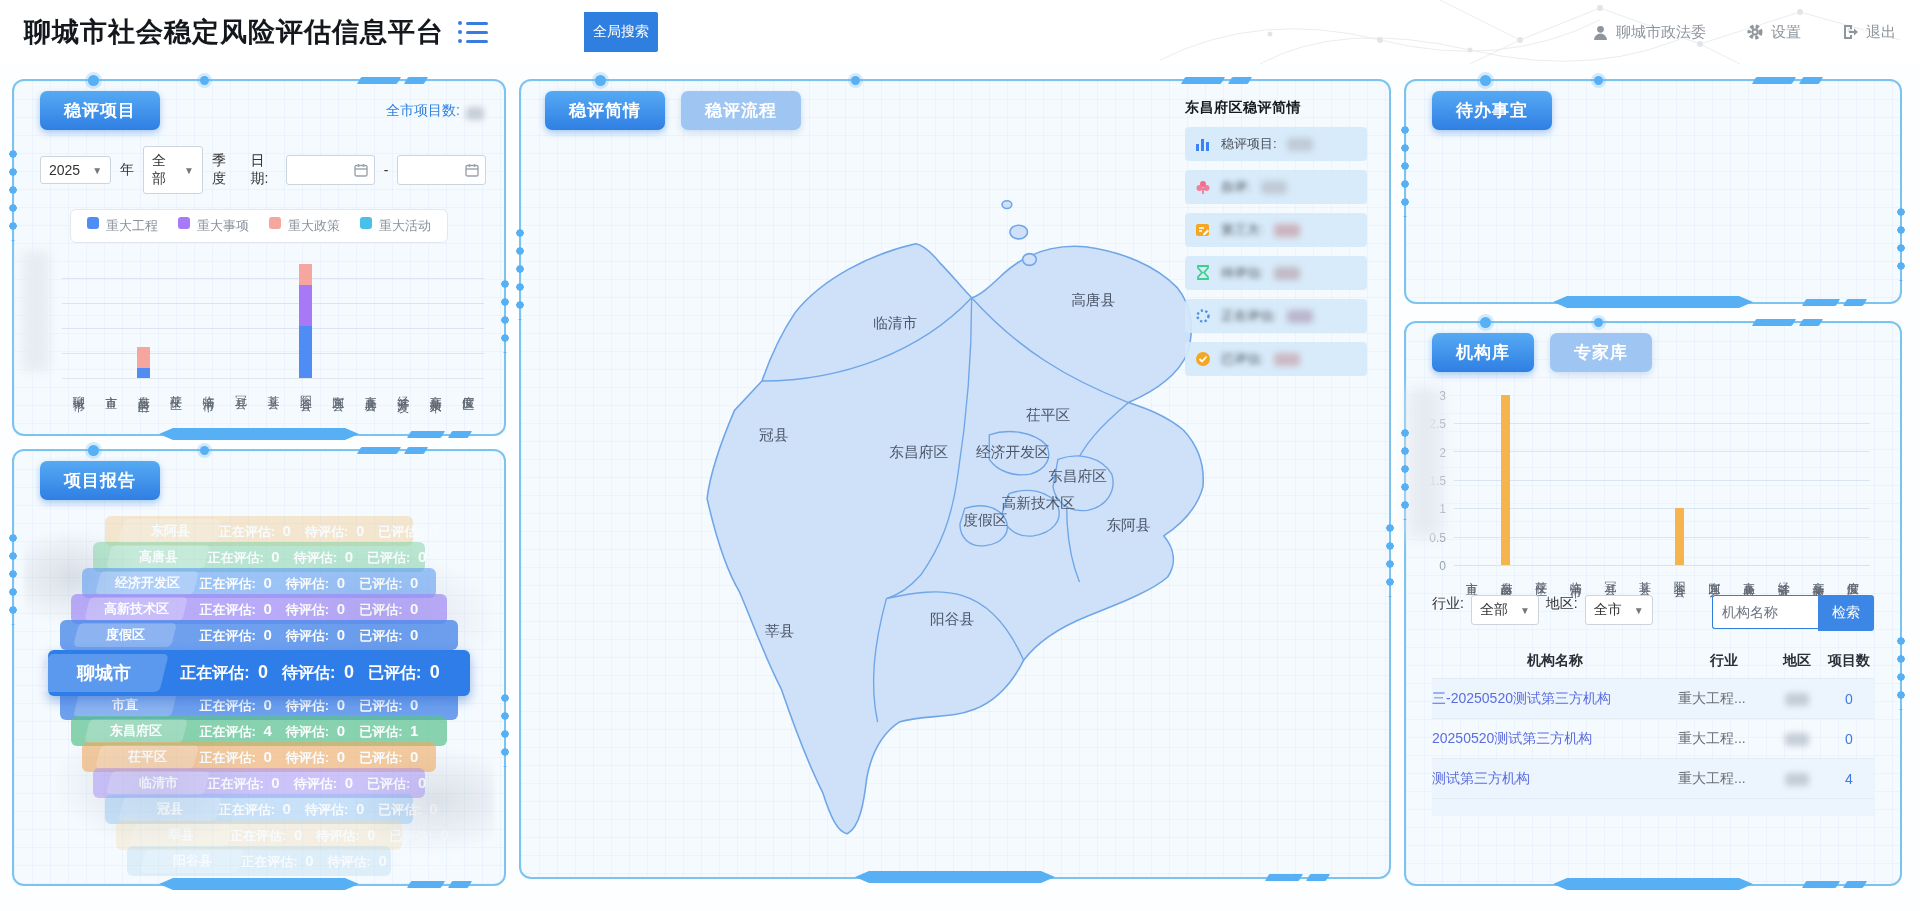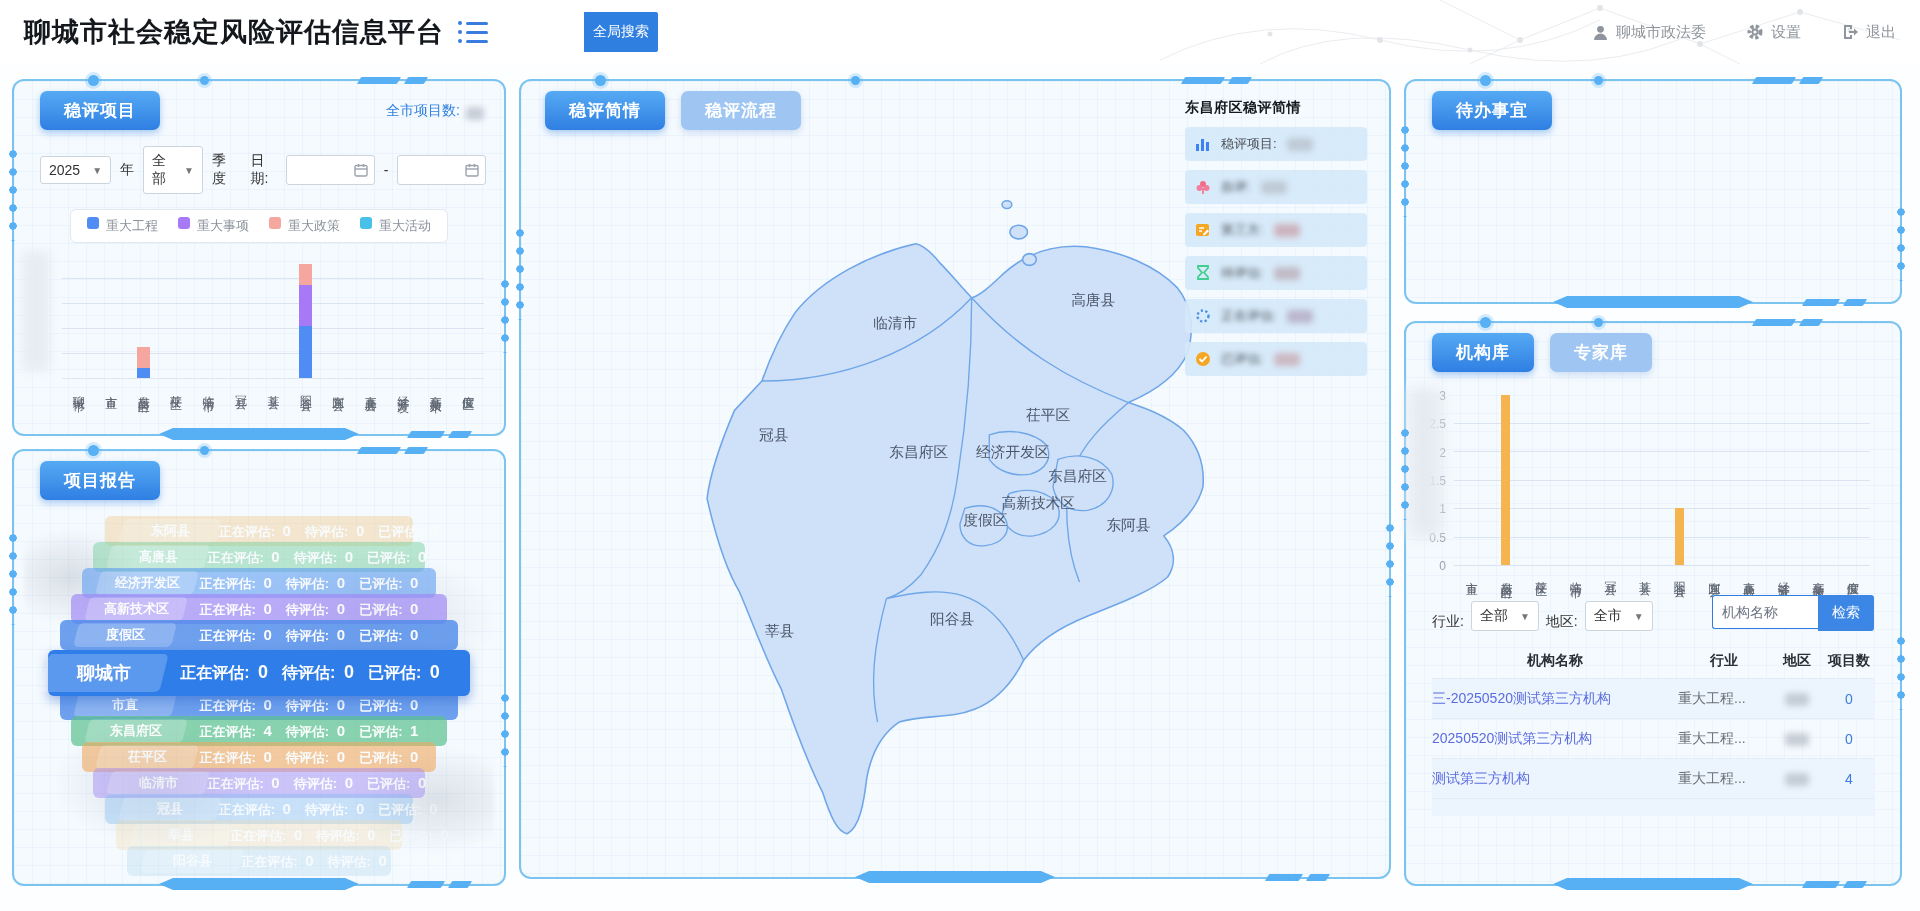--- a/index.html
+++ b/index.html
@@ -100,21 +100,21 @@
   
   #panel-todo{height:225px}
   #panel-org{flex:1}
   .chart2{position:relative;margin:24px 30px 6px 48px;height:170px;border-bottom:1px solid #d9e3ef;
     background-image:repeating-linear-gradient(to top,transparent 0 27.4px,rgba(175,195,220,.38) 27.4px 28.4px)}
   .chart2 .bars .bar{width:9px}
   .yticks{position:absolute;left:-30px;top:-7px;height:184px;display:flex;flex-direction:column-reverse;justify-content:space-between;font-size:12px;color:#98a1ac;text-align:right;width:22px}
   .smudge2{position:absolute;left:-46px;top:-8px;width:34px;height:150px;background:#e6eaf0;filter:blur(7px);opacity:.9}
   .orghead{margin:16px 26px 0;display:flex;align-items:center;gap:8px;color:#2e7fe0;font-size:15px;font-weight:bold;padding-bottom:9px;border-bottom:2px solid #3c87e6;cursor:pointer}
   .orghead::before{content:"";width:9px;height:9px;background:#2e7fe0;border-radius:2px}
-  .orgfilters{display:flex;align-items:flex-end;gap:7px;margin:15px 26px 0;font-size:14px;color:#333}
+  .orgfilters{display:flex;align-items:flex-start;gap:7px;margin:15px 26px 0;font-size:14px;color:#333}
   .orgsearch{margin-left:auto;display:flex}
   .orgsearch input{width:106px;height:34px;border:1px solid #2e7fe0;border-right:none;border-radius:3px 0 0 3px;padding:0 9px;font-size:14px;outline:none}
   .orgsearch input::placeholder{color:#6b7280}
   .orgsearch button{width:56px;height:36px;border:none;background:#3c87e6;color:#fff;font-size:14px;border-radius:0 3px 3px 0;cursor:pointer}
   .orgtable{margin:13px 26px 0;font-size:14px}
   .trow{display:grid;grid-template-columns:246px 92px 54px 1fr;align-items:center;min-height:40px;border-top:1px solid #e3ecf5}
   .trow.head{font-weight:bold;color:#2b3036;border-top:none;min-height:34px}
   .trow.head span{text-align:center}
   .trow .c-name{text-align:left;color:#5b6ce0;cursor:pointer}
   .trow .c-ind{color:#6b7077}

